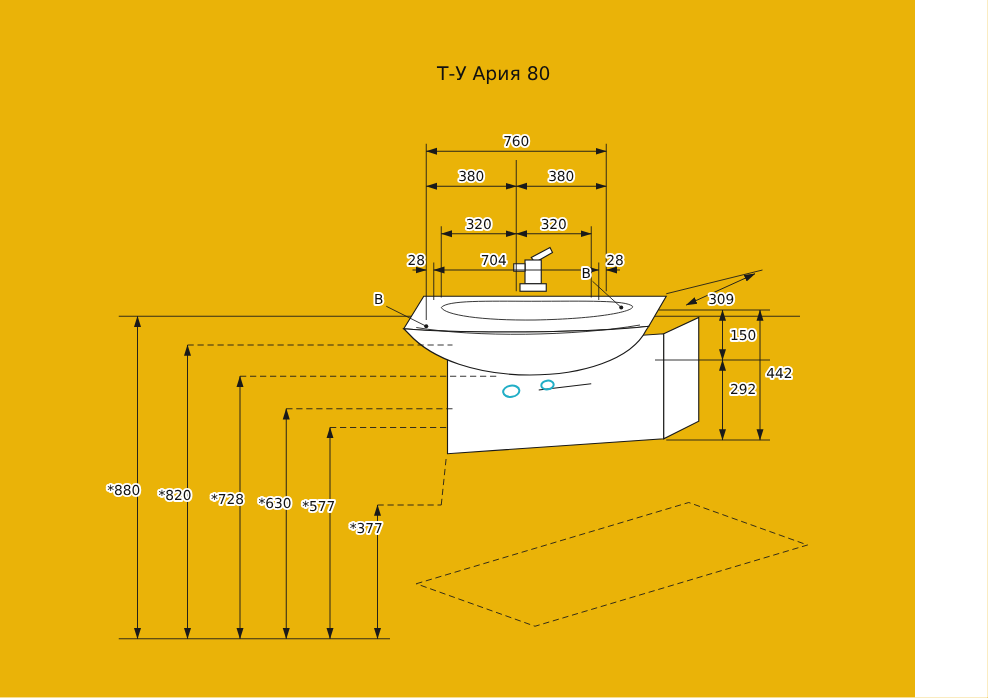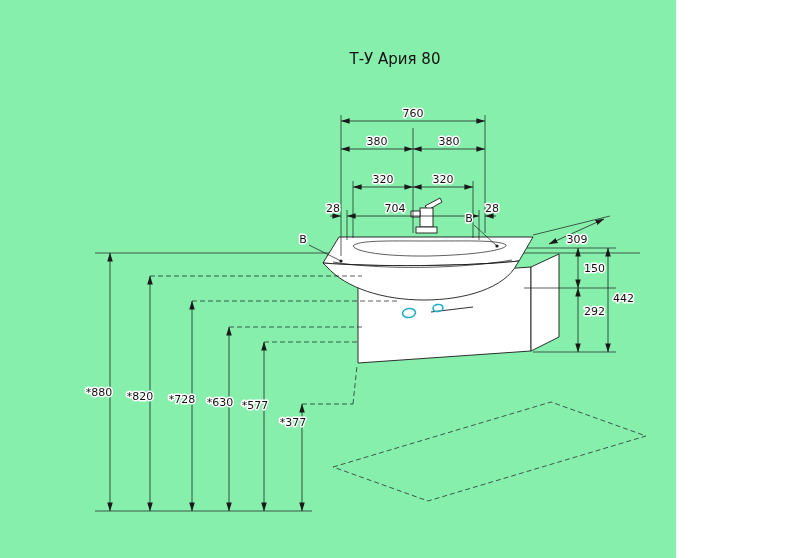--- a/index.html
+++ b/index.html
@@ -1,16 +1,16 @@
 <!DOCTYPE html>
 <html><head>
 <meta charset="utf-8">
 <style>
   html,body{margin:0;padding:0;background:#ffffff;}
-  .page{width:676px;height:558px;background:#86efac;position:relative;overflow:hidden;}
+  .page{width:732px;height:558px;background:#eab308;position:relative;overflow:hidden;}
   svg{display:block;}
   .ln{stroke:#1a1a1a;stroke-width:0.9;fill:none;stroke-linecap:butt;}
   .thin{stroke:#1a1a1a;stroke-width:0.7;fill:none;}
   .dm{stroke:#1a1a1a;stroke-width:0.75;fill:none;}
   .dash{stroke:#1a1a1a;stroke-width:0.7;fill:none;stroke-dasharray:5 3;}
   .wfill{fill:#ffffff;stroke:#1a1a1a;stroke-width:0.9;}
   .accent{stroke:#21aec6;stroke-width:1.6;fill:none;}
   text{font-family:"DejaVu Sans","Liberation Sans",sans-serif;}
   .lbl{font-size:11px;fill:#111;text-anchor:middle;paint-order:stroke;stroke:#ffffff;stroke-width:3px;stroke-linejoin:round;}
   .lbl-s{text-anchor:start;}

